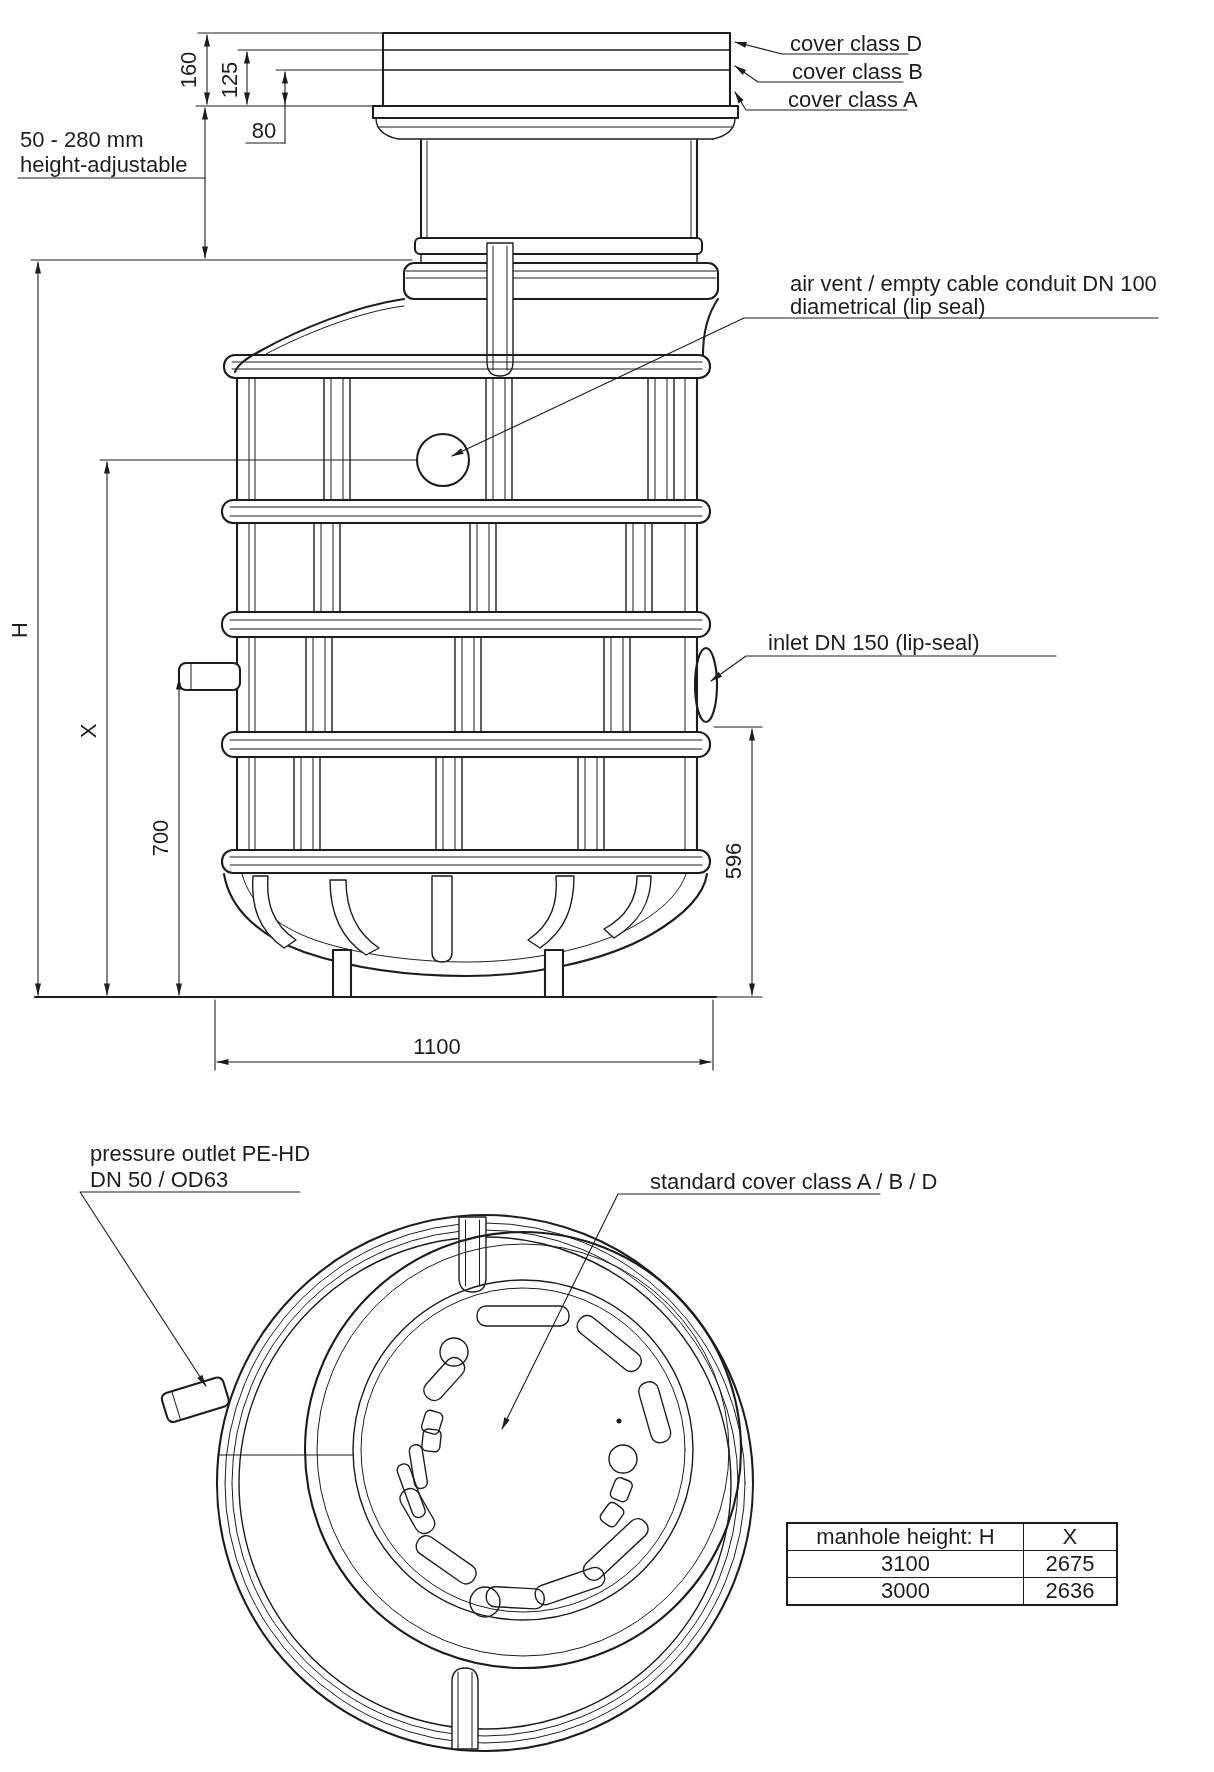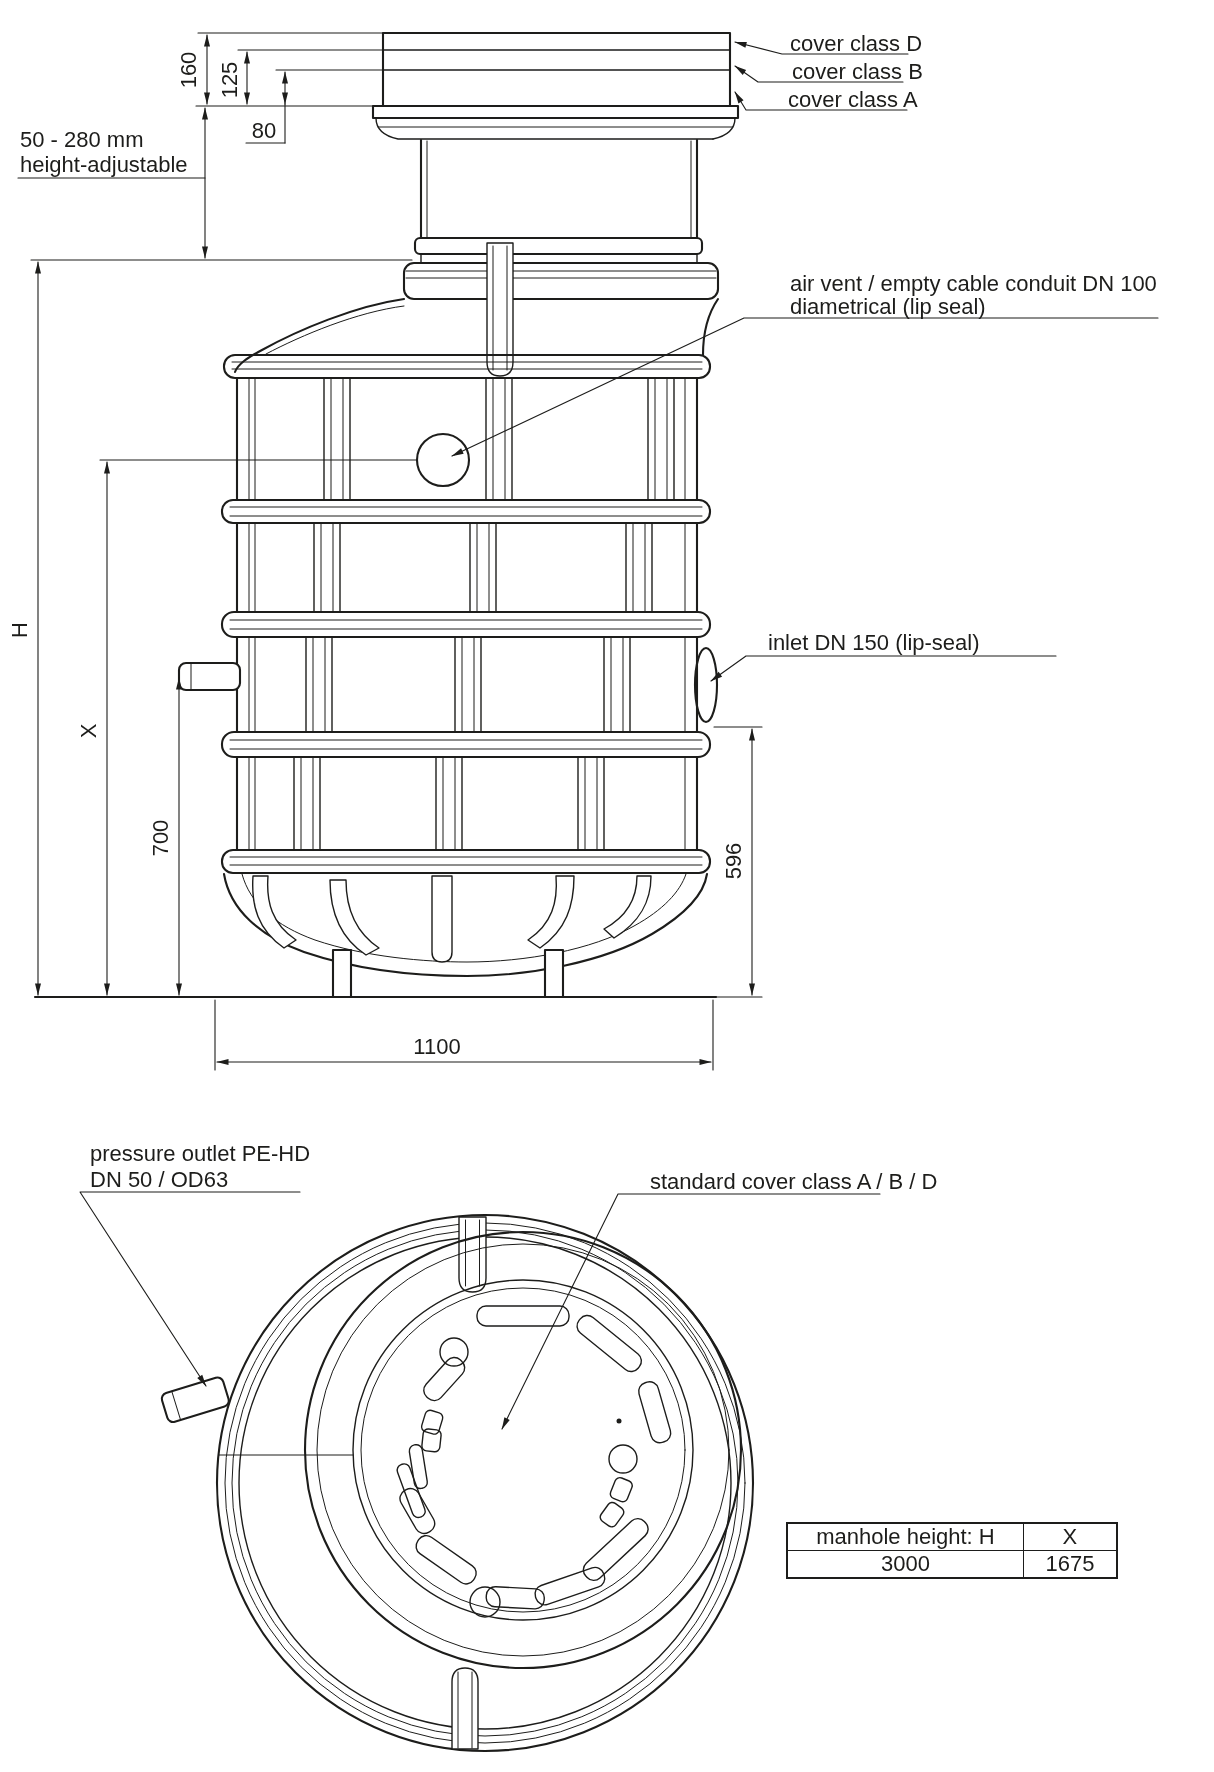--- a/index.html
+++ b/index.html
@@ -332,18 +332,22 @@
   </g>
 </svg>
 
 <table class="spec">
   <tbody>
     <tr>
       <td class="c1">manhole height: H</td>
       <td class="c2">X</td>
     </tr>
     <tr>
+      <td class="c1">3100</td>
+      <td class="c2">2675</td>
+    </tr>
+    <tr>
       <td class="c1">3000</td>
-      <td class="c2">1675</td>
+      <td class="c2">2636</td>
     </tr>
   </tbody>
 </table>
 </div>
 
 </body></html>

